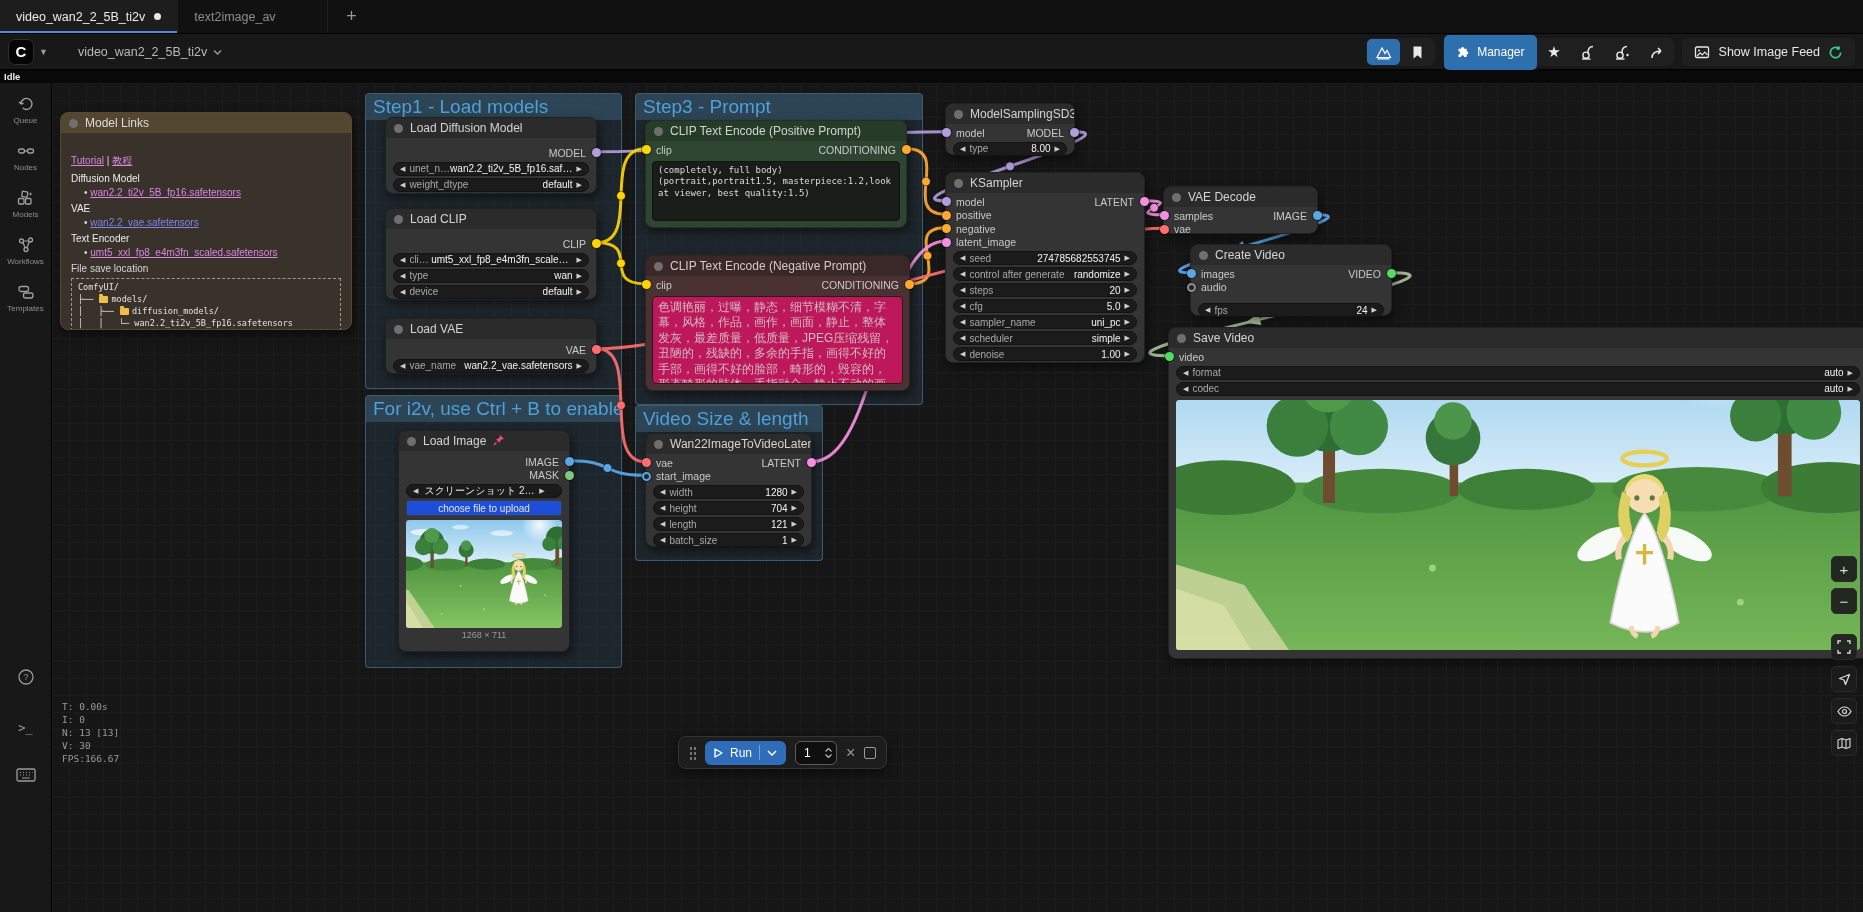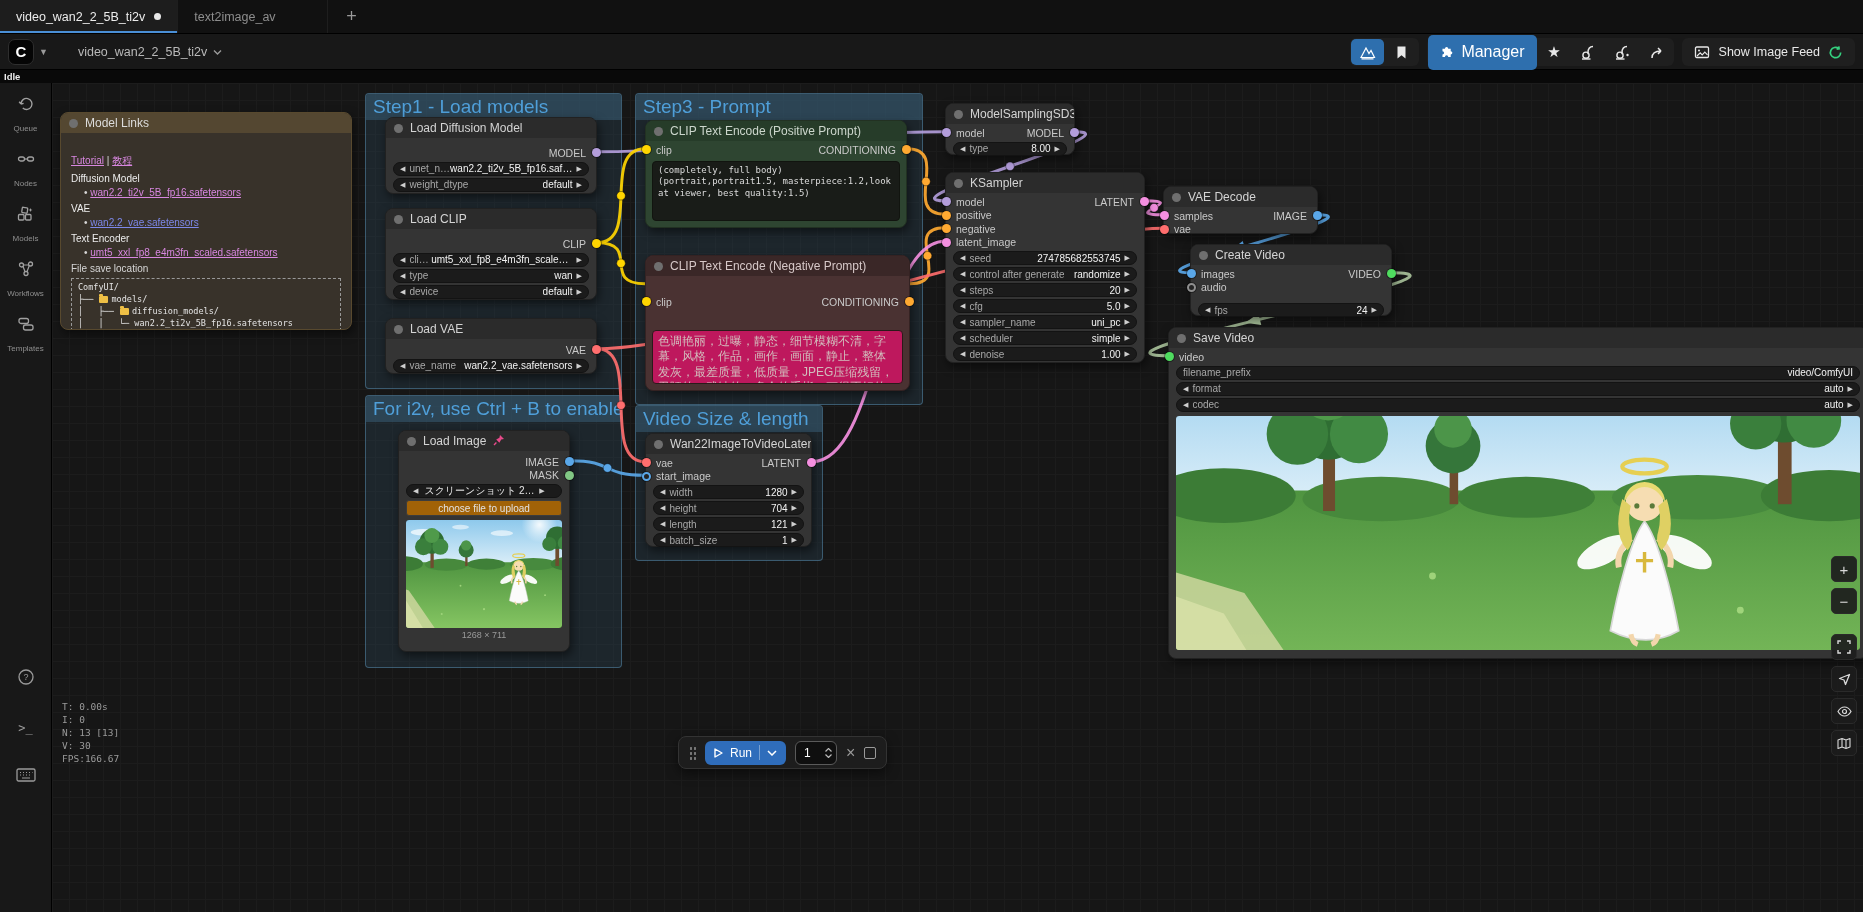--- a/index.html
+++ b/index.html
@@ -12,28 +12,28 @@
   .newtab{display:flex;align-items:center;padding:0 18px;color:#9a9a9a;font-size:18px}
   
   .menubar{position:absolute;left:0;top:34px;width:100%;height:36px;background:#181818;display:flex;align-items:center;border-bottom:1px solid #000}
   .logo{width:26px;height:26px;margin-left:8px;border-radius:7px;background:#050505;border:1px solid #2e2e2e;color:#fff;font-weight:bold;font-size:15px;display:flex;align-items:center;justify-content:center}
   .mcaret{color:#9a9a9a;font-size:9px;margin:0 6px 0 5px}
   .wfname{color:#b9b9b9;font-size:12.5px;margin-left:24px;display:flex;align-items:center;gap:6px}
   .menu-right{position:absolute;right:8px;top:4px;display:flex;gap:8px;align-items:center;height:28px}
   .btn-group{background:#1f1f1f;border-radius:6px;display:flex;align-items:center;padding:1px;gap:1px;height:28px}
   .ibtn{width:33px;height:26px;border-radius:5px;display:flex;align-items:center;justify-content:center;color:#e4e4e4}
   .ibtn.blue{background:#2e6fae}
-  .mgr{display:flex;align-items:center;gap:7px;background:#2e6fae;color:#fff;font-size:16px;height:35px;padding:0 12px;border-radius:5px}
+  .mgr{display:flex;align-items:center;gap:7px;background:#2e6fae;color:#fff;font-size:12px;height:35px;padding:0 12px;border-radius:5px}
   .feed{display:flex;align-items:center;gap:8px;background:#1f1f1f;border-radius:6px;height:28px;padding:0 12px;color:#e8e8e8;font-size:12.5px}
   .star{font-size:15px;color:#e8e8e8}
   
   .statusline{position:absolute;left:0;top:70px;width:100%;height:13px;background:#090909;color:#ececec;font-size:9.5px;font-weight:bold;padding-left:4px;line-height:13px}
   
   .sidebar{position:absolute;left:0;top:83px;width:52px;height:829px;background:#181818;border-right:1px solid #000;display:flex;flex-direction:column;align-items:center}
-  .sitem{display:flex;flex-direction:column;align-items:center;gap:11px;margin-top:17px;color:#8f8f8f}
+  .sitem{display:flex;flex-direction:column;align-items:center;gap:3px;margin-top:17px;color:#8f8f8f}
   .sitem:first-child{margin-top:12px}
   .slabel{font-size:8px;color:#8f8f8f}
   .sbottom{margin-top:auto;display:flex;flex-direction:column;align-items:center;gap:32px;margin-bottom:130px}
   .term{font-family:"DejaVu Sans Mono",monospace;font-size:12px;color:#9a9a9a}
   
   .canvas{position:absolute;left:52px;top:83px;right:0;bottom:0;background-color:#161616;
     background-image:linear-gradient(#1c1c1c 1px,transparent 1px),linear-gradient(90deg,#1c1c1c 1px,transparent 1px);
     background-size:17px 17px}
   #graph,#links{position:absolute;left:0;top:0;width:1863px;height:912px;pointer-events:none}
   #links{z-index:2}#graph .group{z-index:1}#graph .node{z-index:3}
@@ -53,21 +53,21 @@
   .prow{height:13.5px;flex:none;position:relative;display:flex;align-items:center;padding:0 10px;font-size:10.5px;color:#c9c9c9}
   .prow .ol{margin-left:auto}
   .pdot{position:absolute;width:9px;height:9px;border-radius:50%;top:2.2px;box-shadow:0 0 0 1px rgba(0,0,0,.35)}
   .pdot.in{left:-4.5px}.pdot.out{right:-4.5px}
   .widget{height:14px;flex:none;margin:0 7px 2px;background:#1b1b1b;border-radius:8px;display:flex;align-items:center;padding:0 6px;font-size:10px;color:#a8a8a8;border:1px solid #131313}
   .widget .wv{margin-left:auto;color:#f2f2f2;overflow:hidden;text-overflow:ellipsis;white-space:nowrap;max-width:78%}
   .widget .wv.left{margin-left:2px;color:#e6e6e6}
   .widget .arr{font-size:7px;color:#cfcfcf;flex:none}
   .widget .arr.l{margin-right:4px}.widget .arr.r{margin-left:4px}
   .widget .wlabel{overflow:hidden;text-overflow:ellipsis;white-space:nowrap}
-  .widget.btnw{justify-content:center;color:#e2e2e2;background:#a16207;border:1px solid #3c3c3c;border-radius:3px;height:16px}
+  .widget.btnw{justify-content:center;color:#e2e2e2;background:#1d4ed8;border:1px solid #3c3c3c;border-radius:3px;height:16px}
   .ta{flex:1;margin:2px 6px 6px;background:#191c18;border-radius:4px;padding:3px 5px;font-size:9px;line-height:1.3;color:#dcdcdc;overflow:hidden;font-family:"DejaVu Sans Mono",monospace;white-space:pre-wrap;border:1px solid #11140f}
   .red .ta{background:#be185d;color:#d2bcbc;font-family:"Liberation Sans",sans-serif;font-size:12px;border-color:#2b1a1a}
   .pv{flex:none;margin:2px 7px 2px;border-radius:3px;overflow:hidden;background:#000}
   .pv.fill{flex:1;margin-bottom:8px}
   .pcap{flex:none;text-align:center;font-size:9px;color:#9a9a9a;height:13px}
   
   .note-body{padding:21px 10px;font-size:10px;color:#d6d6d6;overflow:hidden;flex:1}
   .nlink{text-decoration:underline}
   .visited{color:#d887e0}.unvisited{color:#7d88ea}
   .nb-h{font-weight:normal;color:#ededed;margin-top:5px}
@@ -381,21 +381,21 @@
         <div class="prow">
           <span class="il">clip</span>
           <span class="pdot in" style="background: rgb(255, 213, 0);"></span>
           <span class="ol">CONDITIONING</span>
           <span class="pdot out" style="background: rgb(255, 169, 49);"></span>
         </div>
       </div>
       <div class="ta">(completely, full body)
 (portrait,portrait1.5, masterpiece:1.2,look at viewer, best quality:1.5)</div>
     </div>
-    <div class="node red" style="left: 645px; top: 255px; width: 265px; height: 136px; gap: 17px;">
+    <div class="node red" style="left: 645px; top: 255px; width: 265px; height: 136px;">
       <div class="nhead">
         <span class="ndot"></span>
         <span>CLIP Text Encode (Negative Prompt)</span>
       </div>
       <div style="margin-top: 2px; margin-bottom: 2px;">
         <div class="prow">
           <span class="il">clip</span>
           <span class="pdot in" style="background: rgb(255, 213, 0);"></span>
           <span class="ol">CONDITIONING</span>
           <span class="pdot out" style="background: rgb(255, 169, 49);"></span>
@@ -536,24 +536,20 @@
     <div class="node" style="left: 1168px; top: 327px; width: 700px; height: 332px;">
       <div class="nhead">
         <span class="ndot"></span>
         <span>Save Video</span>
       </div>
       <div style="margin-top: 2px; margin-bottom: 2px;">
         <div class="prow">
           <span class="il">video</span>
           <span class="pdot in" style="background: rgb(79, 220, 95);"></span>
         </div>
-      </div>
-      <div class="widget">
-        <span class="wlabel">filename_prefix</span>
-        <span class="wv">video/ComfyUI</span>
       </div>
       <div class="widget">
         <span class="arr l">◀</span>
         <span class="wlabel">format</span>
         <span class="wv">auto</span>
         <span class="arr r">▶</span>
       </div>
       <div class="widget">
         <span class="arr l">◀</span>
         <span class="wlabel">codec</span>

